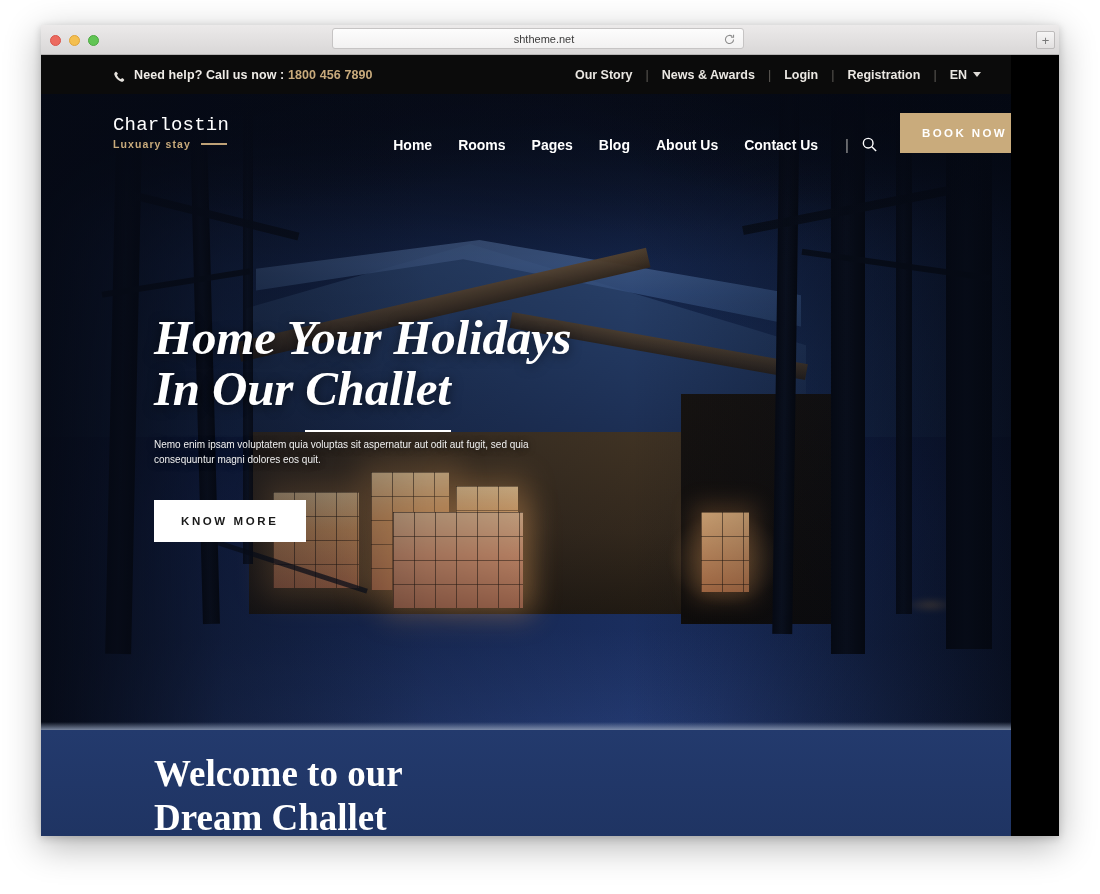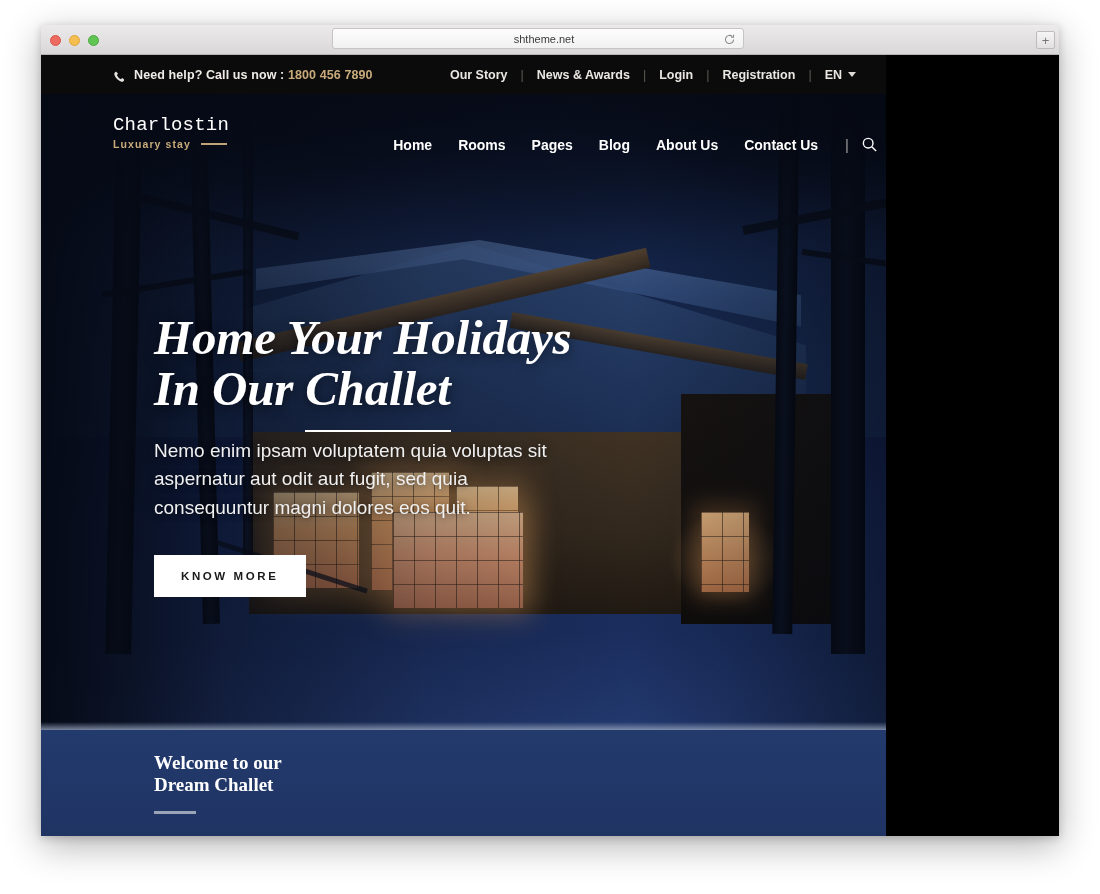--- a/index.html
+++ b/index.html
@@ -59,21 +59,21 @@
     background: linear-gradient(#f6f5f5, #e2e0e0);
     border: 1px solid #bdbbbb;
     border-radius: 2px;
     display: flex; align-items: center; justify-content: center;
     font-size: 13px; line-height: 1; color: #777;
   }
 
   
   .site {
     position: relative;
-    width: 845px; height: 781px;
+    width: 970px; height: 781px;
     background: #7f1d1d;
     overflow: hidden;
   }
 
   
   .topbar {
     position: relative; z-index: 40;
     height: 39px;
     background: #0b0b0b;
     display: flex; align-items: center;
@@ -308,21 +308,21 @@
     color: #ffffff;
     text-shadow: 0 2px 12px rgba(0,0,0,0.55);
     letter-spacing: -0.2px;
   }
   .hero-title .u {
     border-bottom: 2px solid #ffffff;
     padding-bottom: 14px;
   }
   .hero-sub {
     margin-top: 22px;
-    font-size: 19px; line-height: 1.5;
+    font-size: 10px; line-height: 1.5;
     color: #f0f0f0;
     text-shadow: 0 1px 7px rgba(0,0,0,0.6);
     max-width: 400px;
   }
   .know-btn {
     margin-top: 33px;
     display: inline-block;
     background: #ffffff;
     color: #1a1a1a;
     border: none;
@@ -337,21 +337,21 @@
     position: absolute;
     left: 0; top: 675px;
     width: 1018px; height: 106px;
     background: #23396b;
     background: linear-gradient(#233a6d, #1f3463);
   }
   .welcome-inner { padding: 22px 0 0 113px; }
   .welcome-title {
     font-family: "Liberation Serif", serif;
     font-weight: 700;
-    font-size: 19px; line-height: 1.18;
+    font-size: 37px; line-height: 1.18;
     color: #ffffff;
   }
   .welcome-dash {
     margin-top: 14px;
     width: 42px; height: 3px;
     background: #9aa4b6;
   }
 </style>
 </head>
 <body>

